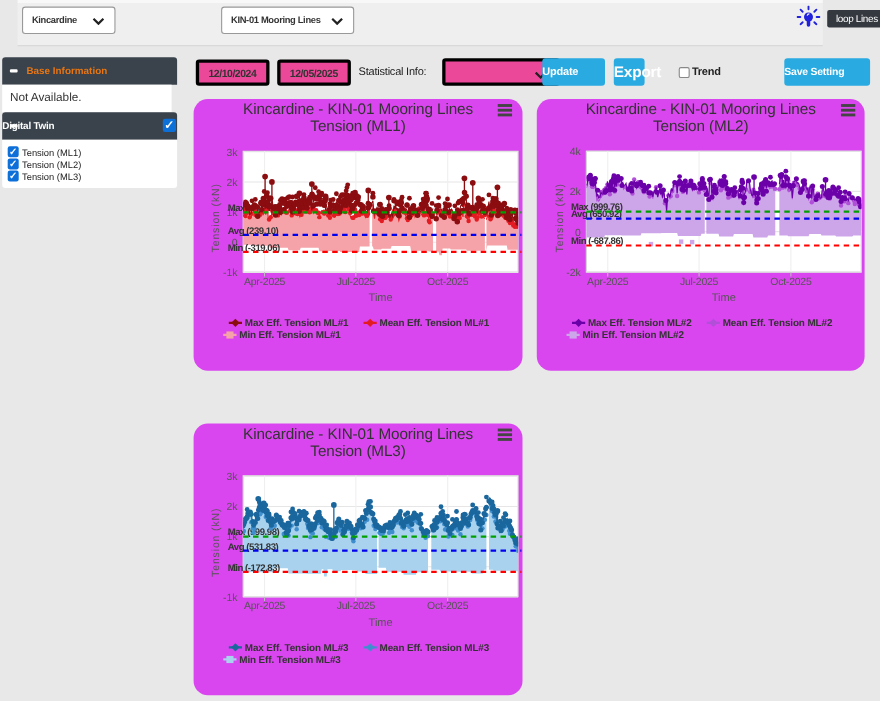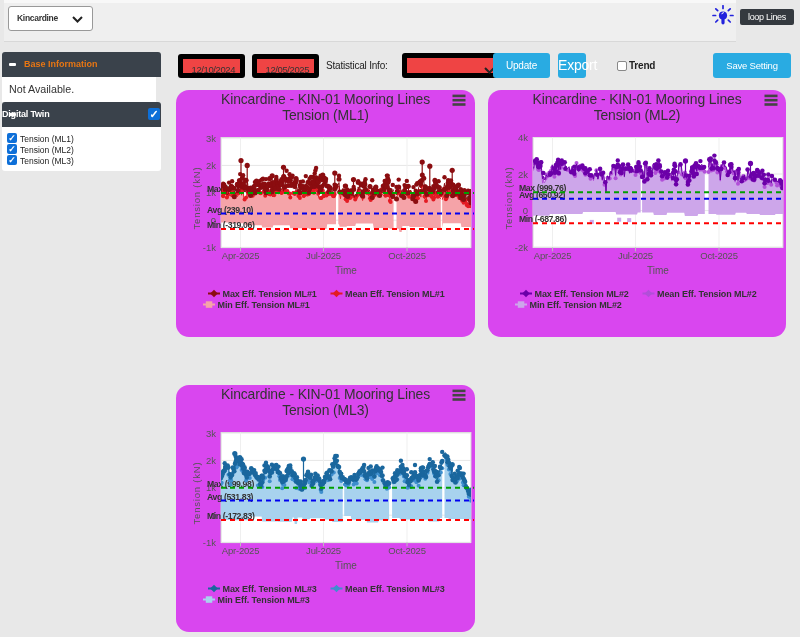--- a/index.html
+++ b/index.html
@@ -1,27 +1,30 @@
 <!DOCTYPE html>
 <html><head><meta charset="utf-8">
 <style>
 *{margin:0;padding:0;box-sizing:border-box}
 body{width:800px;height:637px;position:relative;background:#e8e8e8;font-family:"Liberation Sans",sans-serif;overflow:hidden}
-.topbar{position:absolute;left:4px;top:0;width:732px;height:42px;background:linear-gradient(#f8f8f8 0 3px,#efefef 3px 100%);border-bottom:1px solid #d8d8d8}
+.topbar{position:absolute;left:16px;top:0;width:732px;height:42px;background:linear-gradient(#f8f8f8 0 3px,#efefef 3px 100%);border-bottom:1px solid #d8d8d8}
 .sel{position:absolute;top:6px;height:25px;background:#fff;border:1px solid #999;border-radius:3px;font-size:8.5px;font-weight:bold;color:#333;line-height:23px;padding-left:8px;letter-spacing:-0.3px}
 .loopbtn{position:absolute;left:736px;top:9px;width:54px;height:16px;background:#34393f;border-radius:2px;color:#fff;font-size:9px;line-height:16px;text-align:center;letter-spacing:-0.3px}
 .panel{position:absolute;background:#d946ef;border-radius:13px}
-.bluebtn{position:absolute;top:53px;height:25px;background:#29abe2;border-radius:3px;color:#fff;font-size:9.5px;font-weight:normal;line-height:25px;text-align:center;letter-spacing:-0.2px}
-.datebox{position:absolute;top:54px;width:67px;height:24px;background:#ef4444;border:5px solid #000000;border-radius:3px;font-size:9.5px;font-weight:normal;color:#333;line-height:22px;text-align:left;padding-left:8.5px;letter-spacing:-0.4px}
+.bluebtn{position:absolute;top:53px;height:25px;background:#29abe2;border-radius:3px;color:#fff;font-size:9.5px;font-weight:bold;line-height:25px;text-align:left;letter-spacing:-0.2px}
+.datebox{position:absolute;top:54px;width:67px;height:24px;background:#ec4899;border:3px solid #000000;border-radius:3px;font-size:9.5px;font-weight:bold;color:#333;line-height:22px;text-align:left;padding-left:8.5px;letter-spacing:-0.4px}
 .shead{position:absolute;left:0;width:159px;height:25px;background:#3a424b;color:#fff;font-size:9px;font-weight:bold;line-height:25px;border-radius:3px 3px 0 0}
 .minus{position:absolute;left:7px;top:11px;width:7px;height:2.5px;background:#fff;border-radius:1px}
 </style></head>
 <body>
 <div class="topbar">
 <div class="sel" style="left:4px;width:85px">Kincardine<svg width="11" height="7" viewBox="0 0 11 7" style="position:absolute;right:9px;top:9px">
+        <path d="M1 1l4.5 4.5L10 1" fill="none" stroke="#222" stroke-width="2"></path>
+      </svg></div>
+<div class="sel" style="left:185px;width:121px">KIN-01 Mooring Lines<svg width="11" height="7" viewBox="0 0 11 7" style="position:absolute;right:9px;top:9px">
         <path d="M1 1l4.5 4.5L10 1" fill="none" stroke="#222" stroke-width="2"></path>
       </svg></div>
 <svg width="22" height="22" viewBox="0 0 22 22" style="position:absolute;left:708px;top:5px">
 <g stroke="#2222dd" stroke-width="1.7" stroke-linecap="round">
 <line x1="11" y1="0.8" x2="11" y2="3.4"></line>
         <line x1="3.8" y1="3.8" x2="5.7" y2="5.7"></line>
         <line x1="18.2" y1="3.8" x2="16.3" y2="5.7"></line>
 <line x1="1" y1="10.5" x2="3.6" y2="10.5"></line>
         <line x1="18.4" y1="10.5" x2="21" y2="10.5"></line>
 <line x1="3.8" y1="17" x2="5.7" y2="15.2"></line>

